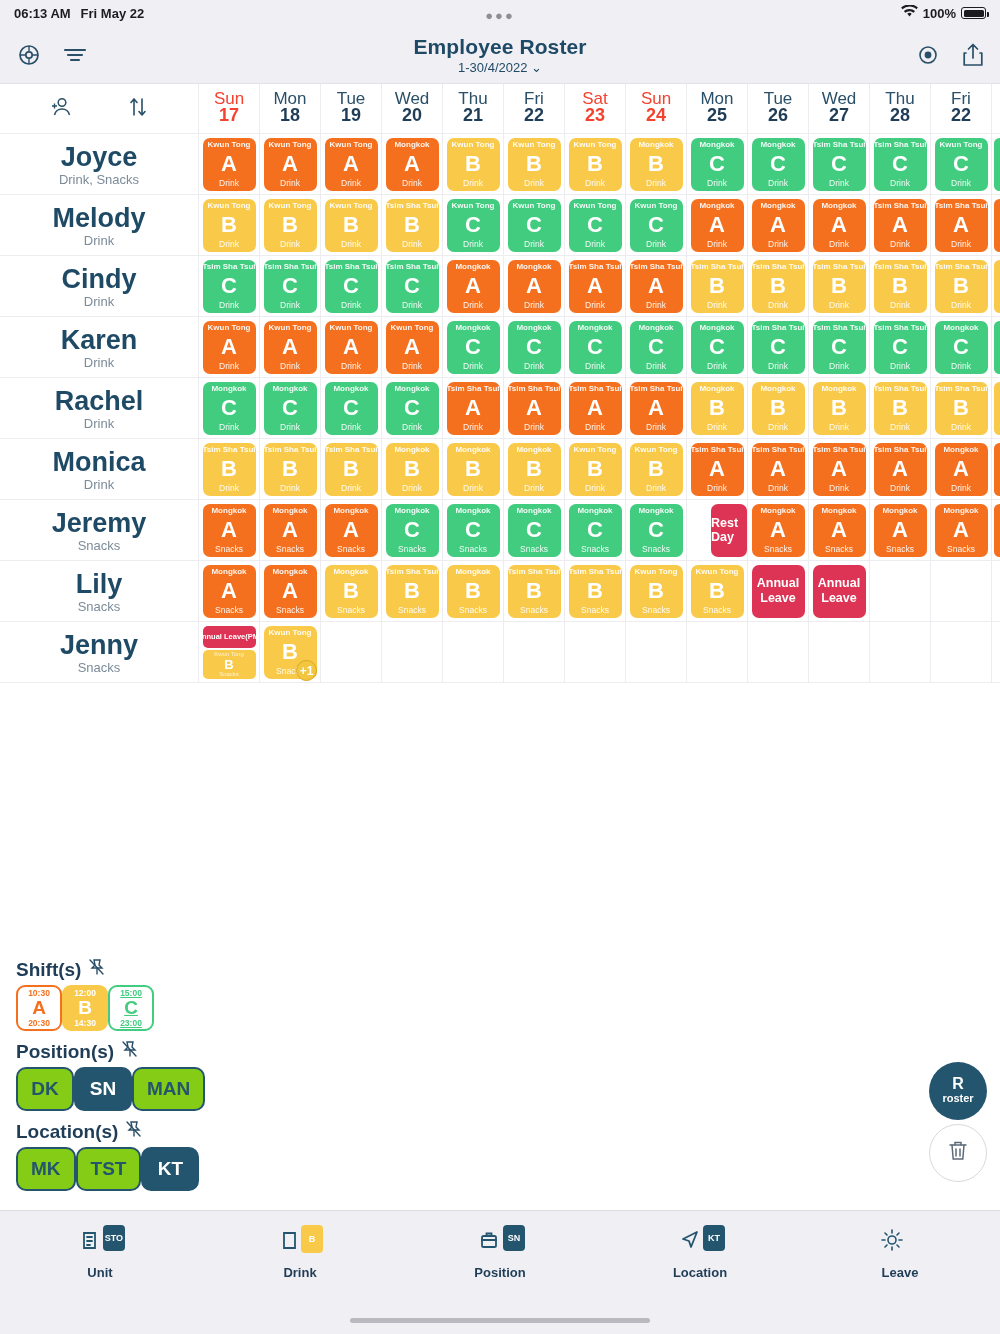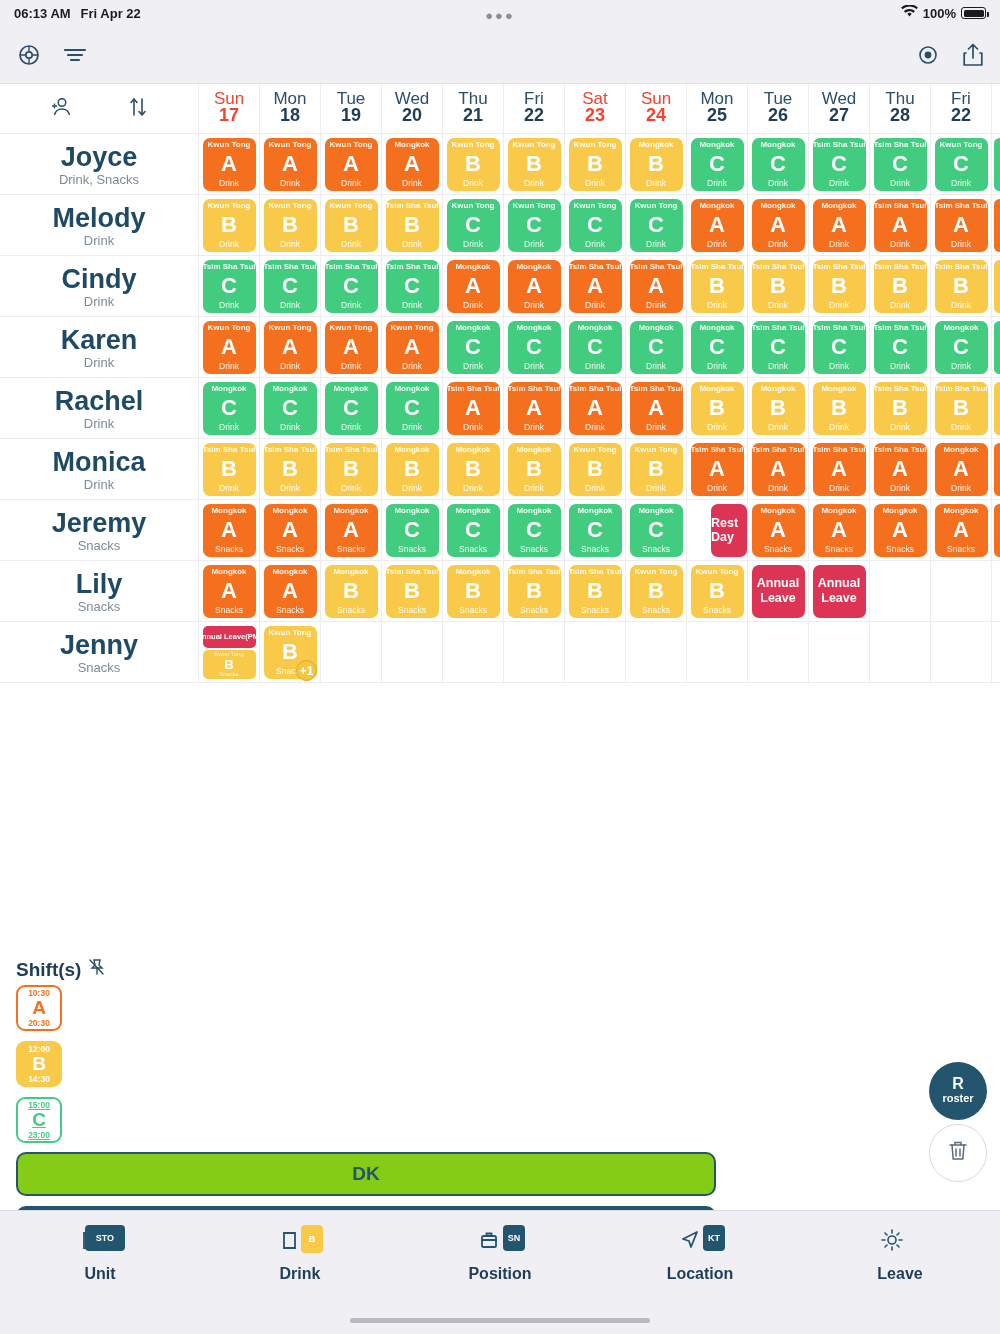--- a/index.html
+++ b/index.html
@@ -97,21 +97,21 @@
   .chip-stack .mini-shift .pos { font-size: 6px; opacity: .75; line-height: 7px; }
   .plus-badge {
     position: absolute; right: 3px; bottom: 1px; width: 21px; height: 21px; border-radius: 50%;
     background: #f2c63f; border: 1.5px solid #d9a81f; color: #fff;
     font-size: 12px; font-weight: 700; display: flex; align-items: center; justify-content: center;
   }
 
   
   #filters { position: absolute; left: 16px; top: 958px; width: 700px; }
   .f-title { font-size: 19px; font-weight: 700; color: #1f3d57; display: flex; align-items: center; gap: 7px; margin-bottom: 4px;}
-  .f-row { display: flex; gap: 10px; margin-bottom: 9px; flex-direction: column; }
+  .f-row { display: flex; gap: 0; margin-bottom: 9px; }
   .shift-chip { width: 46px; height: 46px; border-radius: 9px; display: flex; flex-direction: column;
       align-items: center; justify-content: center; font-weight: 700; }
   .shift-chip .tm { font-size: 8.5px; line-height: 10px; font-weight: 600; }
   .shift-chip .lt { font-size: 19px; line-height: 20px; }
   .shift-chip.sA { background: #fff; border: 2px solid #f4701e; color: #f4701e; }
   .shift-chip.sB { background: #f9ca4a; border: 2px solid #f9ca4a; color: #fff; }
   .shift-chip.sC { background: #fff; border: 2px solid #41cc7f; color: #41cc7f; text-decoration: underline; }
   .tag-chip { min-width: 58px; height: 44px; padding: 0 13px; border-radius: 10px;
       border: 2px solid #24556e; color: #24556e; background: #84cc16;
       font-size: 19px; font-weight: 700; display: flex; align-items: center; justify-content: center; }
@@ -124,35 +124,35 @@
   .fab-roster .r { font-size: 16px; font-weight: 700; }
   .fab-roster .t { font-size: 11px; font-weight: 700; }
   .fab-trash { position: absolute; right: 13px; top: 1124px; width: 58px; height: 58px; border-radius: 50%;
      background: #fff; border: 1.5px solid #d9d9de; color: #5c6b78;
      display: flex; align-items: center; justify-content: center; }
 
   
   #tabbar { position: absolute; left: 0; bottom: 0; width: 1000px; height: 124px;
      background: #f0eff4; border-top: 1px solid #dddce2; display: flex; }
   .tab { flex: 1 1 0; display: flex; flex-direction: column; align-items: center; padding-top: 14px; }
-  .tab .tlabel { font-size: 16px; color: #1f3d57; margin-top: 6px; font-weight: 600; }
+  .tab .tlabel { font-size: 13px; color: #1f3d57; margin-top: 6px; font-weight: 600; }
   .tab .badge { position: absolute; border-radius: 4px; color: #fff;
       font-size: 9px; font-weight: 700; display: flex; align-items: center; justify-content: center; }
   .tabicon { position: relative; width: 46px; height: 34px; }
   .home-bar { position: absolute; bottom: 11px; left: 50%; transform: translateX(-50%);
       width: 300px; height: 5px; border-radius: 3px; background: #b9b9bf; }
   .pin { display: inline-block; }
 </style>
 </head>
 <body>
 
 <div id="status-bar">
   <div class="sb-left">
     <span>06:13 AM</span>
-    <span>Fri Apr 22</span>
+    <span>Fri May 22</span>
   </div>
   <span class="dots-handle">●●●</span>
   <div class="sb-right">
     <span>
       <svg width="17" height="13" viewBox="0 0 17 13">
           <path d="M8.5 11.4l2.2-2.6a3.4 3.4 0 0 0-4.4 0zM8.5 6.2c1.6 0 3 .6 4.1 1.5l1.4-1.7A8.6 8.6 0 0 0 8.5 4C6.3 4 4.3 4.8 2.9 6l1.4 1.7a6.3 6.3 0 0 1 4.2-1.5zM8.5 1.6c2.7 0 5.2 1 7 2.6L16.9 2.5A12.1 12.1 0 0 0 8.5 -0.6C5.3-.6 2.4.6.1 2.5l1.4 1.7a10.7 10.7 0 0 1 7-2.6z" fill="#1c1c1e"></path>
         </svg>
     </span>
     <span>100%</span>
     <span class="batt">
@@ -168,20 +168,27 @@
         <circle cx="13" cy="13" r="9"></circle>
         <circle cx="13" cy="13" r="3.2"></circle>
         <path d="M13 4v5M13 17v5M4 13h5M17 13h5" stroke-width="1.4"></path>
       </svg>
     </span>
     <span class="icon-btn">
       <svg width="26" height="20" viewBox="0 0 26 20" stroke="#2a4f68" stroke-width="2.1" stroke-linecap="round">
         <path d="M3 5h20M6 10h14M9 15h8"></path>
       </svg>
     </span>
+  </div>
+  <div class="nav-title-wrap">
+    <div class="nav-title">Employee Roster</div>
+    <div class="nav-sub">
+      <span>1-30/4/2022</span>
+      <span>⌄</span>
+    </div>
   </div>
   <div class="nav-right">
     <span class="icon-btn">
       <svg width="24" height="24" viewBox="0 0 24 24" fill="none" stroke="#2a4f68" stroke-width="1.6">
         <circle cx="12" cy="12" r="8"></circle>
           <circle cx="12" cy="12" r="3.4" fill="#2a4f68" stroke="none"></circle>
       </svg>
     </span>
     <span class="icon-btn">
       <svg width="22" height="25" viewBox="0 0 22 25" fill="none" stroke="#2a4f68" stroke-width="1.7" stroke-linecap="round" stroke-linejoin="round">
@@ -1120,20 +1127,30 @@
         <span class="lt">B</span>
         <span class="tm">14:30</span>
       </div>
       <div class="shift-chip sC">
         <span class="tm">15:00</span>
         <span class="lt">C</span>
         <span class="tm">23:00</span>
       </div>
     </div>
 
+  <div class="f-title">
+    <span>Position(s)</span>
+    <span class="pin">
+      <svg width="17" height="18" viewBox="0 0 17 18" fill="none" stroke="#2a4f68" stroke-width="1.4" stroke-linecap="round">
+        <path d="M6 2h6l-1 5 3 3H4l3-3z"></path>
+          <path d="M9 10v6"></path>
+          <path d="M2 2l13 14"></path>
+      </svg>
+    </span>
+  </div>
   <div class="f-row" id="position-chips">
       <div class="tag-chip">DK</div>
       <div class="tag-chip on">SN</div>
       <div class="tag-chip">MAN</div>
     </div>
 
   <div class="f-title">
     <span>Location(s)</span>
     <span class="pin">
       <svg width="17" height="18" viewBox="0 0 17 18" fill="none" stroke="#2a4f68" stroke-width="1.4" stroke-linecap="round">
@@ -1163,21 +1180,21 @@
       <path d="M9 10v7M13 10v7"></path>
     </svg>
   </span>
 </div>
 
 <div id="tabbar">
     <div class="tab">
       <span class="tabicon"><svg width="30" height="30" viewBox="0 0 30 30" fill="none" stroke="#24556e" stroke-width="1.8" stroke-linecap="round">
           <path d="M7 8h11v15H7z"></path>
           <path d="M10 12h5M10 16h5M10 20h3"></path>
-        </svg><span class="badge" style="background:#24556e;right:-2px;top:0;min-width:22px;height:26px;padding:0 11px;">STO</span></span>
+        </svg><span class="badge" style="background:#24556e;right:-2px;top:0;min-width:22px;height:26px;padding:0 2px;">STO</span></span>
       <span class="tlabel">Unit</span>
     </div>
     <div class="tab">
       <span class="tabicon"><svg width="30" height="30" viewBox="0 0 30 30" fill="none" stroke="#24556e" stroke-width="1.8" stroke-linecap="round">
           <path d="M7 8h11v15H7z"></path>
         </svg><span class="badge" style="background:#f9ca4a;right:0;top:0;min-width:22px;height:28px;padding:0 4px;">B</span></span>
       <span class="tlabel">Drink</span>
     </div>
     <div class="tab">
       <span class="tabicon"><svg width="30" height="30" viewBox="0 0 30 30" fill="none" stroke="#24556e" stroke-width="1.8" stroke-linecap="round">

